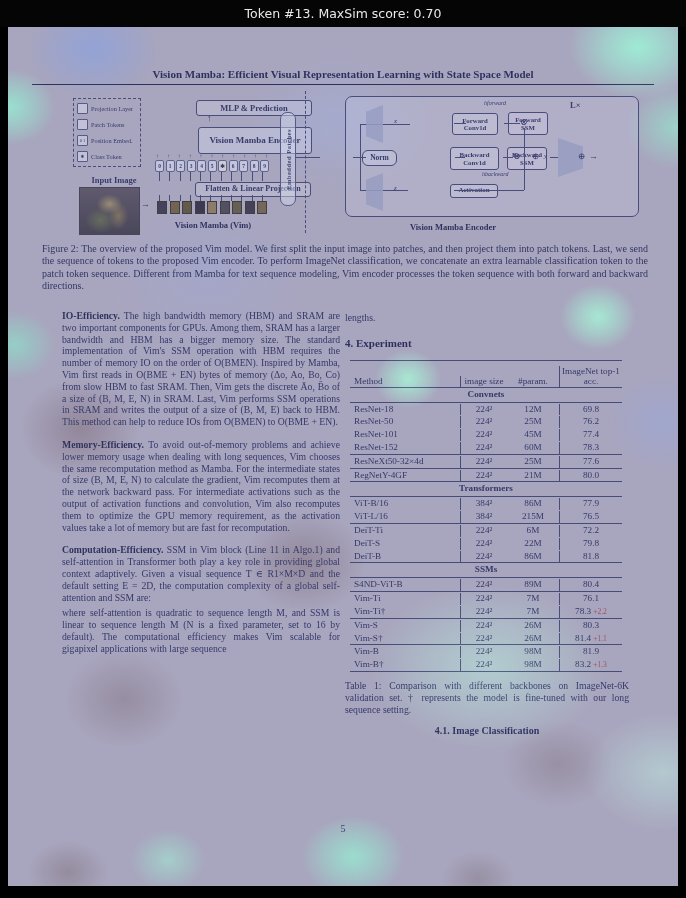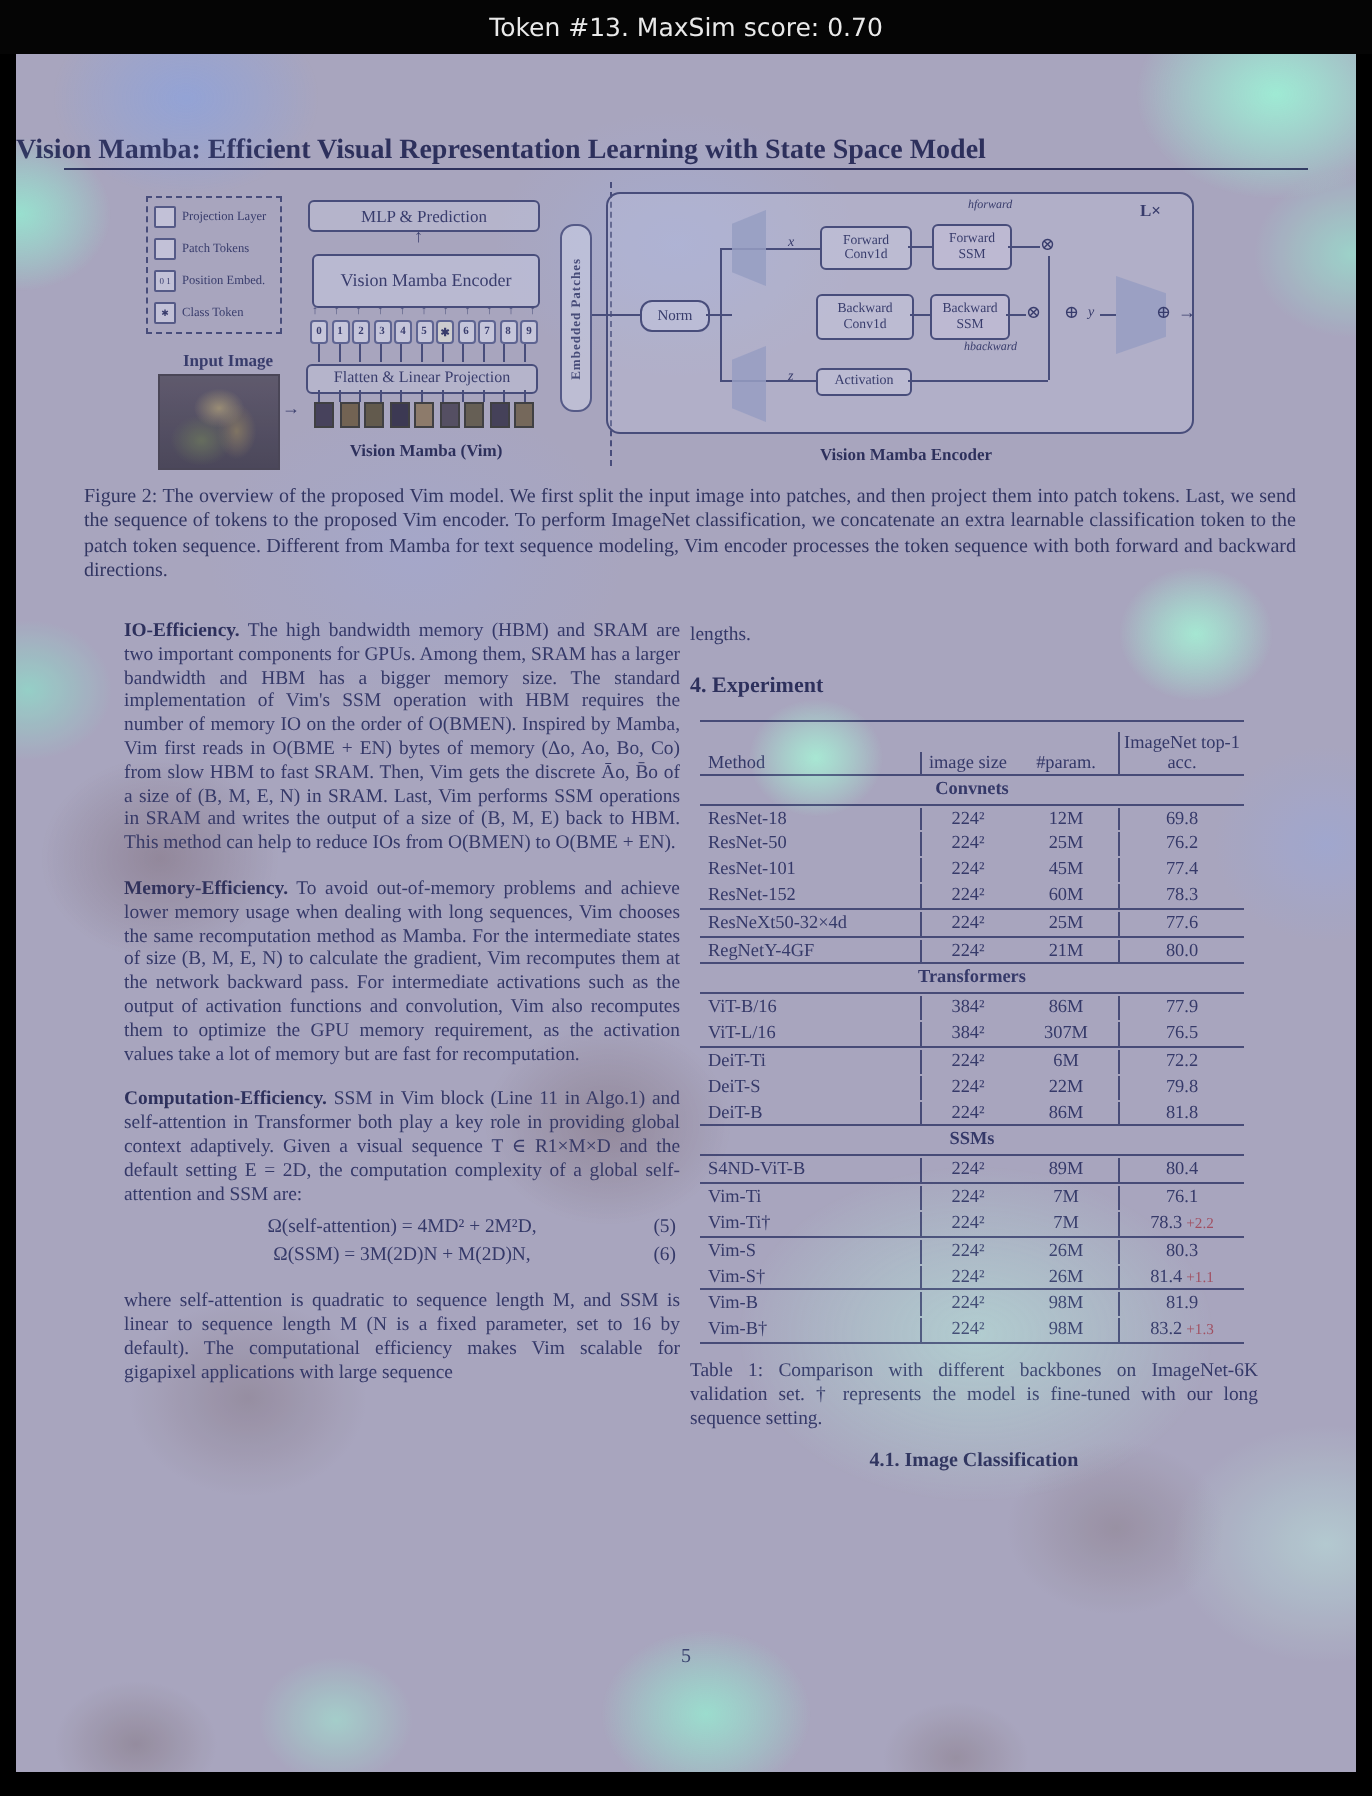--- a/index.html
+++ b/index.html
@@ -39,27 +39,27 @@
       radial-gradient(55px 48px at 590px 290px, rgba(165,240,213,.85), rgba(165,240,213,0) 70%),
       radial-gradient(48px 42px at 400px 352px, rgba(168,240,214,.85), rgba(168,240,214,0) 70%),
       radial-gradient(170px 120px at 480px 640px, rgba(185,236,222,.5), rgba(185,236,222,0) 70%),
       radial-gradient(75px 60px at 345px 830px, rgba(152,235,210,.75), rgba(152,235,210,0) 70%),
       radial-gradient(95px 70px at 85px 22px, rgba(138,162,224,.6), rgba(138,162,224,0) 70%),
       radial-gradient(85px 72px at 72px 402px, rgba(122,102,116,.4), rgba(122,102,116,0) 70%),
       radial-gradient(88px 72px at 296px 535px, rgba(120,100,110,.36), rgba(120,100,110,0) 70%),
       rgba(168,165,190,.35);}
   .content{position:absolute;left:0;top:0;width:670px;height:859px;z-index:2;color:#262b5e;}
   
-  .paper-title{position:absolute;left:0;top:41px;width:670px;text-align:left;
-               font-weight:bold;font-size:14px;color:#1d2150;}
+  .paper-title{position:absolute;left:0;top:41px;width:670px;text-align:center;
+               font-weight:bold;font-size:11px;color:#1d2150;}
   .title-rule{position:absolute;left:24px;right:24px;top:57px;height:1px;background:#1d2150;}
   
   .fbox{position:absolute;border:1px solid #3c4272;background:rgba(218,222,242,.3);
         border-radius:3px;display:flex;align-items:center;justify-content:center;
-        text-align:center;font-weight:normal;color:#2a2f62;line-height:1.05;}
+        text-align:center;font-weight:bold;color:#2a2f62;line-height:1.05;margin-left:42px;}
   .lbl{position:absolute;color:#2a2f62;}
   .hline,.vline{position:absolute;background:#3c4272;}
   .hline{height:1px;} .vline{width:1px;}
   .tickrow{position:absolute;background:repeating-linear-gradient(90deg,#3c4272 0 1px,transparent 1px 10.3px);}
   .arrowrow{position:absolute;display:flex;justify-content:space-between;color:#3c4272;font-size:6px;line-height:1;}
   .legend-box{position:absolute;left:65px;top:71px;width:68px;height:69px;border:1px dashed #3c4272;
               display:flex;flex-direction:column;justify-content:space-around;padding:2px 3px;box-sizing:border-box;}
   .legend-row{display:flex;align-items:center;gap:3px;}
   .legend-icon{width:9px;height:9px;border:1px solid #4a5080;background:rgba(225,228,245,.5);
                font-size:4.5px;display:flex;align-items:center;justify-content:center;color:#2a2f62;border-radius:1px;flex:0 0 auto;}
@@ -248,24 +248,20 @@
       <span class="lbl" style="left:581px;top:124px;font-size:9px;">→</span>
 
       <div class="fig-caption-sm" style="left:370px;top:195px;width:150px;">Vision Mamba Encoder</div>
 
       <div class="fig2-caption">Figure 2: The overview of the proposed Vim model. We first split the input image into patches, and then project them into patch tokens. Last, we send the sequence of tokens to the proposed Vim encoder. To perform ImageNet classification, we concatenate an extra learnable classification token to the patch token sequence. Different from Mamba for text sequence modeling, Vim encoder processes the token sequence with both forward and backward directions.</div>
 
       <div class="col left-col">
         <p><b>IO-Efficiency.</b> <span>The high bandwidth memory (HBM) and SRAM are two important components for GPUs. Among them, SRAM has a larger bandwidth and HBM has a bigger memory size. The standard implementation of Vim's SSM operation with HBM requires the number of memory IO on the order of O(BMEN). Inspired by Mamba, Vim first reads in O(BME + EN) bytes of memory (Δo, Ao, Bo, Co) from slow HBM to fast SRAM. Then, Vim gets the discrete Āo, B̄o of a size of (B, M, E, N) in SRAM. Last, Vim performs SSM operations in SRAM and writes the output of a size of (B, M, E) back to HBM. This method can help to reduce IOs from O(BMEN) to O(BME + EN).</span></p>
         <p><b>Memory-Efficiency.</b> <span>To avoid out-of-memory problems and achieve lower memory usage when dealing with long sequences, Vim chooses the same recomputation method as Mamba. For the intermediate states of size (B, M, E, N) to calculate the gradient, Vim recomputes them at the network backward pass. For intermediate activations such as the output of activation functions and convolution, Vim also recomputes them to optimize the GPU memory requirement, as the activation values take a lot of memory but are fast for recomputation.</span></p>
         <p style="margin-bottom:4px;"><b>Computation-Efficiency.</b> <span>SSM in Vim block (Line 11 in Algo.1) and self-attention in Transformer both play a key role in providing global context adaptively. Given a visual sequence T ∈ R1×M×D and the default setting E = 2D, the computation complexity of a global self-attention and SSM are:</span></p>
-        <div class="eqs">
-          <div class="eqrow"><span>Ω(self-attention) = 4MD² + 2M²D,</span><span class="eqnum">(5)</span></div>
-          <div class="eqrow"><span>Ω(SSM) = 3M(2D)N + M(2D)N,</span><span class="eqnum">(6)</span></div>
-        </div>
         <p>where self-attention is quadratic to sequence length M, and SSM is linear to sequence length M (N is a fixed parameter, set to 16 by default). The computational efficiency makes Vim scalable for gigapixel applications with large sequence</p>
       </div>
 
       <div class="col right-col">
         <p style="margin-bottom:3px;">lengths.</p>
         <div class="sec-head">4. Experiment</div>
         <div class="t1" id="t1">
             <div class="t-rule thick"></div>
             <div class="t-row t-head">
               <div class="c1">Method</div>
@@ -333,21 +329,21 @@
               <div class="c1">ViT-B/16</div>
               <div class="c2">384²</div>
               <div class="c3">86M</div>
               <div class="c4">
                 <span>77.9</span>
               </div>
             </div>
             <div class="t-row t-data">
               <div class="c1">ViT-L/16</div>
               <div class="c2">384²</div>
-              <div class="c3">307M</div>
+              <div class="c3">215M</div>
               <div class="c4">
                 <span>76.5</span>
               </div>
             </div>
             <div class="t-rule"></div>
             <div class="t-row t-data">
               <div class="c1">DeiT-Ti</div>
               <div class="c2">224²</div>
               <div class="c3">6M</div>
               <div class="c4">

